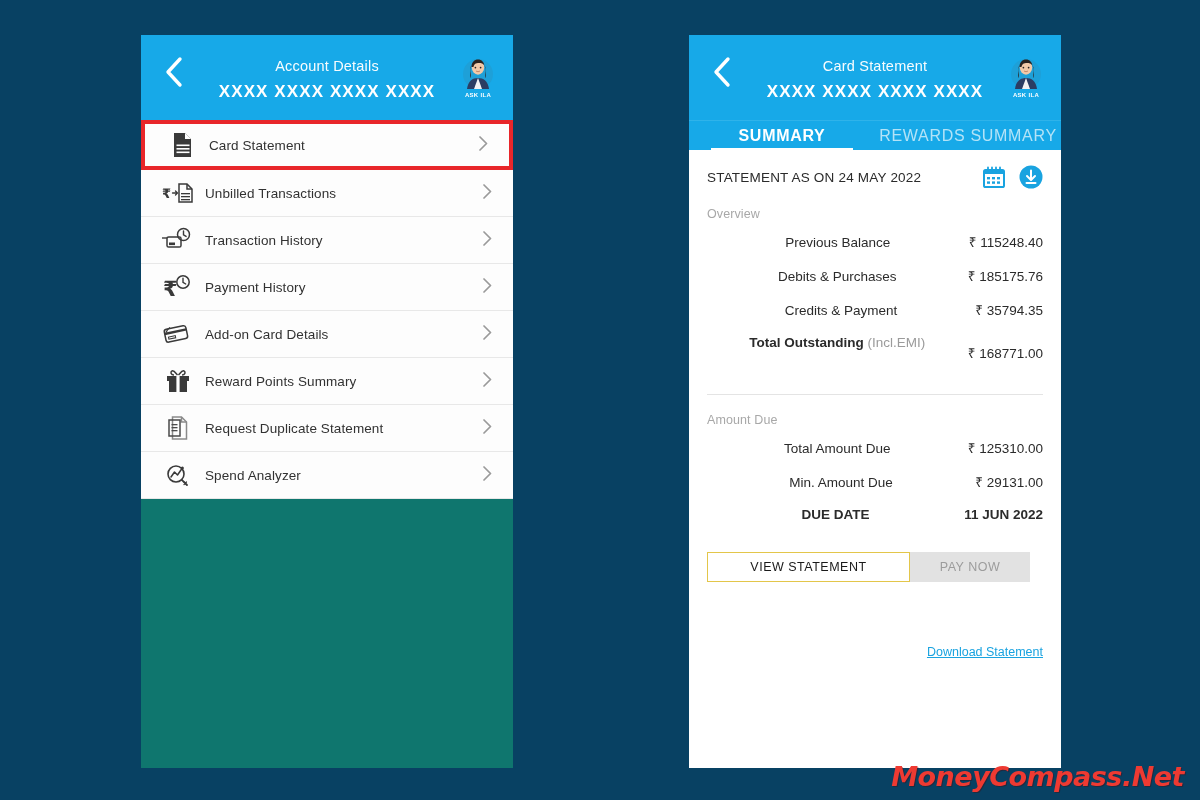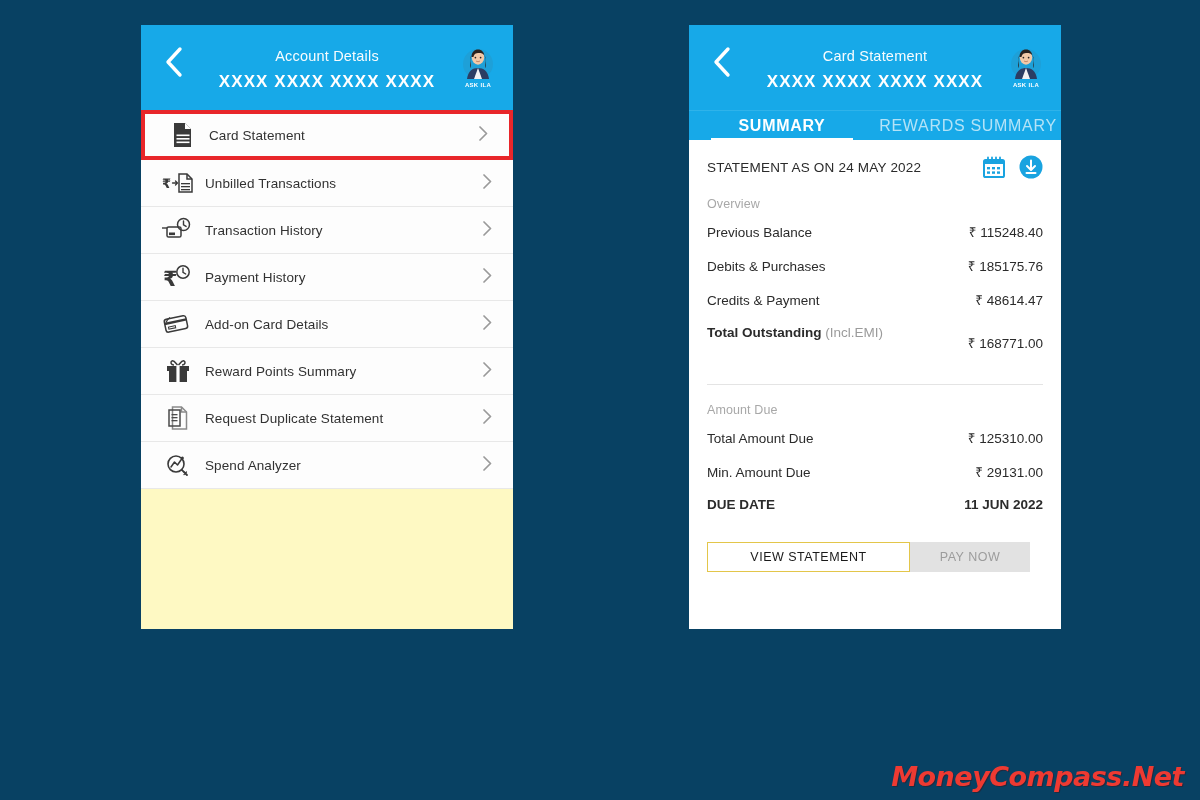--- a/index.html
+++ b/index.html
@@ -9,24 +9,24 @@
     height: 800px;
     background: #084163;
     font-family: "Liberation Sans", sans-serif;
     position: relative;
     overflow: hidden;
   }
 
   
   .phone {
     position: absolute;
-    top: 25px;
+    top: 35px;
     width: 372px;
-    height: 604px;
-    background: #fef9c3;
+    height: 733px;
+    background: #0f766e;
     overflow: hidden;
   }
   #phone-left  { left: 141px; }
   #phone-right { left: 689px; }
 
   
   .app-header {
     background: #17a9e8;
     height: 85px;
     position: relative;
@@ -186,20 +186,21 @@
 
   .row {
     display: flex;
     align-items: baseline;
     padding: 8px 0;
   }
   .row .r-label {
     flex: 1;
     font-size: 13.5px;
     color: #2b2b2b;
+    text-align: center;
   }
   .row .r-value {
     font-size: 13.5px;
     color: #2b2b2b;
     text-align: right;
     white-space: nowrap;
   }
   .row.strong .r-label,
   .row.strong .r-value { font-weight: bold; }
   .row.strong .r-sub { font-weight: normal; color: #9b9b9b; }
@@ -511,21 +512,21 @@
     <div class="row">
       <div class="r-label">Previous Balance</div>
       <div class="r-value">₹ 115248.40</div>
     </div>
     <div class="row">
       <div class="r-label">Debits &amp; Purchases</div>
       <div class="r-value">₹ 185175.76</div>
     </div>
     <div class="row">
       <div class="r-label">Credits &amp; Payment</div>
-      <div class="r-value">₹ 48614.47</div>
+      <div class="r-value">₹ 35794.35</div>
     </div>
     <div class="row strong total-out">
       <div class="r-label">
         <span>Total Outstanding</span><span class="r-sub"> (Incl.EMI)</span>
       </div>
       <div class="r-value" style="font-weight:normal">₹ 168771.00</div>
     </div>
 
     <div class="divider"></div>
 

